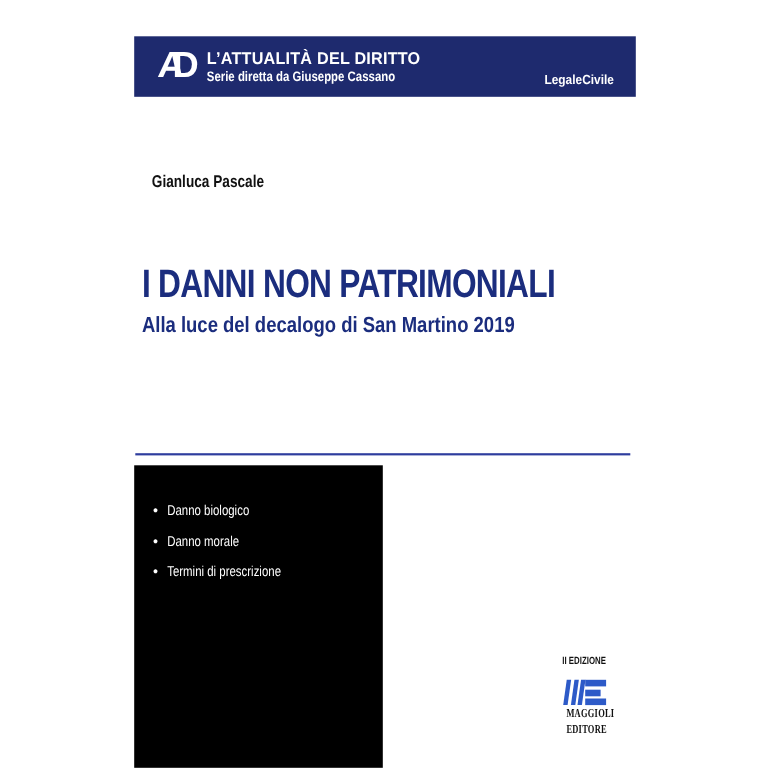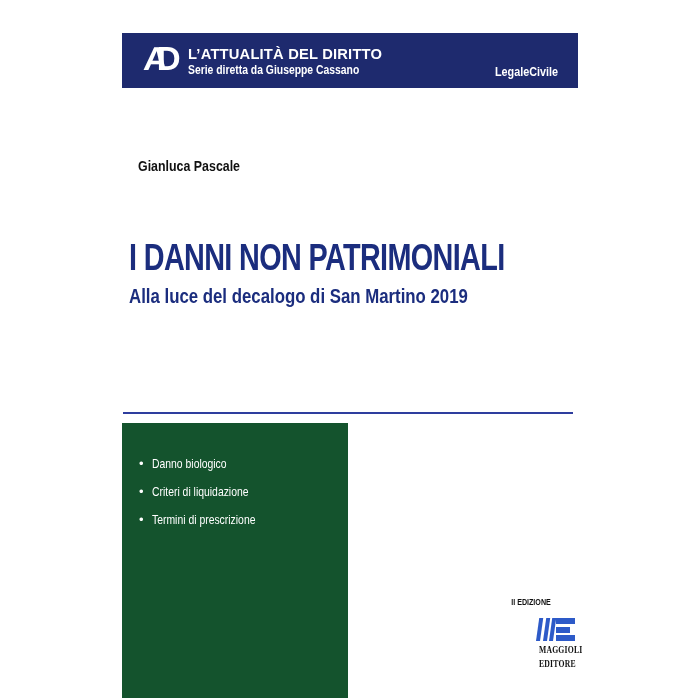--- a/index.html
+++ b/index.html
@@ -109,21 +109,21 @@
     left: 123px; top: 412px;
     width: 450px; height: 2px;
     background: #2e3d9e;
   }
 
   
   .topics-box {
     position: absolute;
     left: 122px; top: 423px;
     width: 226px; height: 275px;
-    background: #14532d;
+    background: #000000;
   }
   .topics-list {
     position: absolute;
     left: 17px; top: 27px;
     margin: 0; padding: 0;
     list-style: none;
   }
   .topic-item {
     height: 27.7px;
     display: flex;
@@ -152,21 +152,20 @@
     line-height: 10px;
     white-space: nowrap;
     transform: scaleX(0.75);
     transform-origin: center center;
   }
   .publisher-logo {
     position: absolute;
     left: 508px; top: 618px;
     width: 46px;
     text-align: center;
-    margin-left: 24px;
   }
   .maggioli-mark {
     position: relative;
     margin: 0 auto;
     width: 39px; height: 23px;
   }
   .mark-vbars {
     position: absolute;
     left: 0; top: 0;
     height: 23px;
@@ -221,21 +220,21 @@
   <div class="divider-rule"></div>
 
   <div class="topics-box">
     <ul class="topics-list">
       <li class="topic-item">
           <span class="bullet"></span>
           <span class="topic-label">Danno biologico</span>
         </li>
       <li class="topic-item">
           <span class="bullet"></span>
-          <span class="topic-label">Criteri di liquidazione</span>
+          <span class="topic-label">Danno morale</span>
         </li>
       <li class="topic-item">
           <span class="bullet"></span>
           <span class="topic-label">Termini di prescrizione</span>
         </li>
     </ul>
   </div>
 
   <div class="edition-label">II EDIZIONE</div>
 

